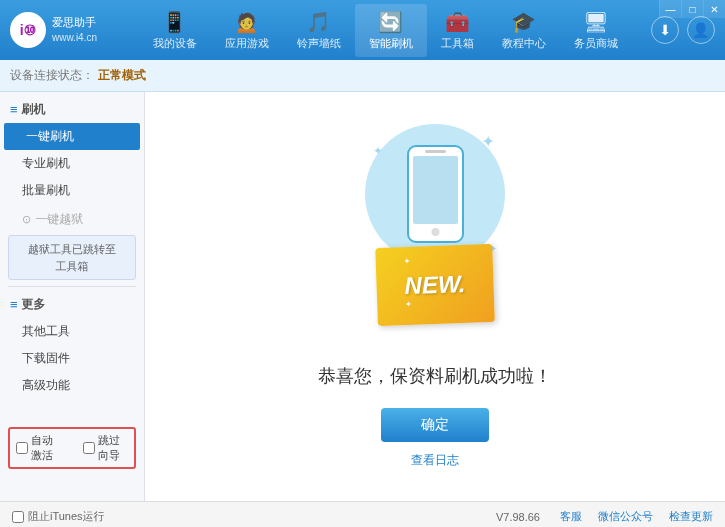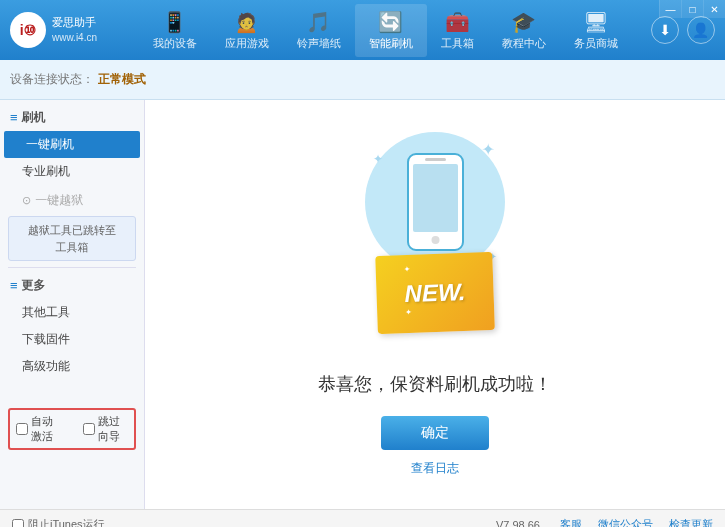--- a/index.html
+++ b/index.html
@@ -1,32 +1,32 @@
 <!DOCTYPE html>
 <html><head>
   <meta charset="utf-8">
   <style>
     * { margin: 0; padding: 0; box-sizing: border-box; }
     body { width: 725px; height: 527px; font-family: 'Microsoft YaHei', Arial, sans-serif; overflow: hidden; background: #f0f0f0; font-size: 12px; }
 
     
     .header { background: linear-gradient(180deg, #3b9de0 0%, #2080cc 100%); height: 60px; display: flex; align-items: center; padding: 0 10px; }
     .logo { display: flex; align-items: center; width: 110px; }
-    .logo-icon { width: 36px; height: 36px; border-radius: 50%; background: #fff; display: flex; align-items: center; justify-content: center; font-size: 14px; font-weight: bold; color: #b91c1c; margin-right: 6px; }
+    .logo-icon { width: 36px; height: 36px; border-radius: 50%; background: #fff; display: flex; align-items: center; justify-content: center; font-size: 14px; font-weight: bold; color: #a21caf; margin-right: 6px; }
     .logo-text { color: #fff; font-size: 11px; line-height: 1.4; }
     .nav { display: flex; flex: 1; justify-content: center; gap: 0; }
     .nav-item { display: flex; flex-direction: column; align-items: center; padding: 6px 14px; cursor: pointer; color: #fff; opacity: 0.85; min-width: 60px; }
     .nav-item.active { opacity: 1; }
     .nav-icon { font-size: 20px; margin-bottom: 2px; }
     .nav-label { font-size: 11px; }
     .header-right { display: flex; align-items: center; gap: 8px; color: #fff; }
     .header-right-icon { width: 28px; height: 28px; border-radius: 50%; border: 1px solid rgba(255,255,255,0.5); display: flex; align-items: center; justify-content: center; cursor: pointer; font-size: 14px; }
 
     
-    .toolbar-strip { background: #e8f4fd; border-bottom: 1px solid #c8dff0; height: 40px; display: flex; align-items: center; padding: 0 10px; font-size: 12px; color: #555; }
+    .toolbar-strip { background: #e8f4fd; border-bottom: 1px solid #c8dff0; height: 32px; display: flex; align-items: center; padding: 0 10px; font-size: 12px; color: #555; }
     .toolbar-strip .status-label { color: #777; }
     .toolbar-strip .status-value { color: #a16207; font-weight: bold; margin-left: 4px; }
 
     
     .main { display: flex; height: calc(527px - 60px - 28px - 30px); }
 
     
     .sidebar { width: 145px; background: #f5f7fa; border-right: 1px solid #dde; overflow-y: auto; padding: 4px 0; }
     .sidebar-section { margin-bottom: 2px; }
     .sidebar-section-header { display: flex; align-items: center; padding: 5px 10px; font-size: 12px; color: #555; font-weight: bold; }
@@ -125,20 +125,21 @@
 <div class="main">
 
   <div class="sidebar">
     <div class="sidebar-section">
       <div class="sidebar-section-header">
         <span class="sidebar-section-icon">≡</span>
         <span>刷机</span>
       </div>
       <div class="sidebar-item active">一键刷机</div>
       <div class="sidebar-item">专业刷机</div>
+      <div class="sidebar-item">批量刷机</div>
     </div>
     <div class="sidebar-disabled">
       <span style="color:#aaa;font-size:11px;">⊙</span>
       <span>一键越狱</span>
     </div>
     <div class="sidebar-note">
       <div>越狱工具已跳转至</div>
       <div>工具箱</div>
     </div>
     <div class="sidebar-divider"></div>

